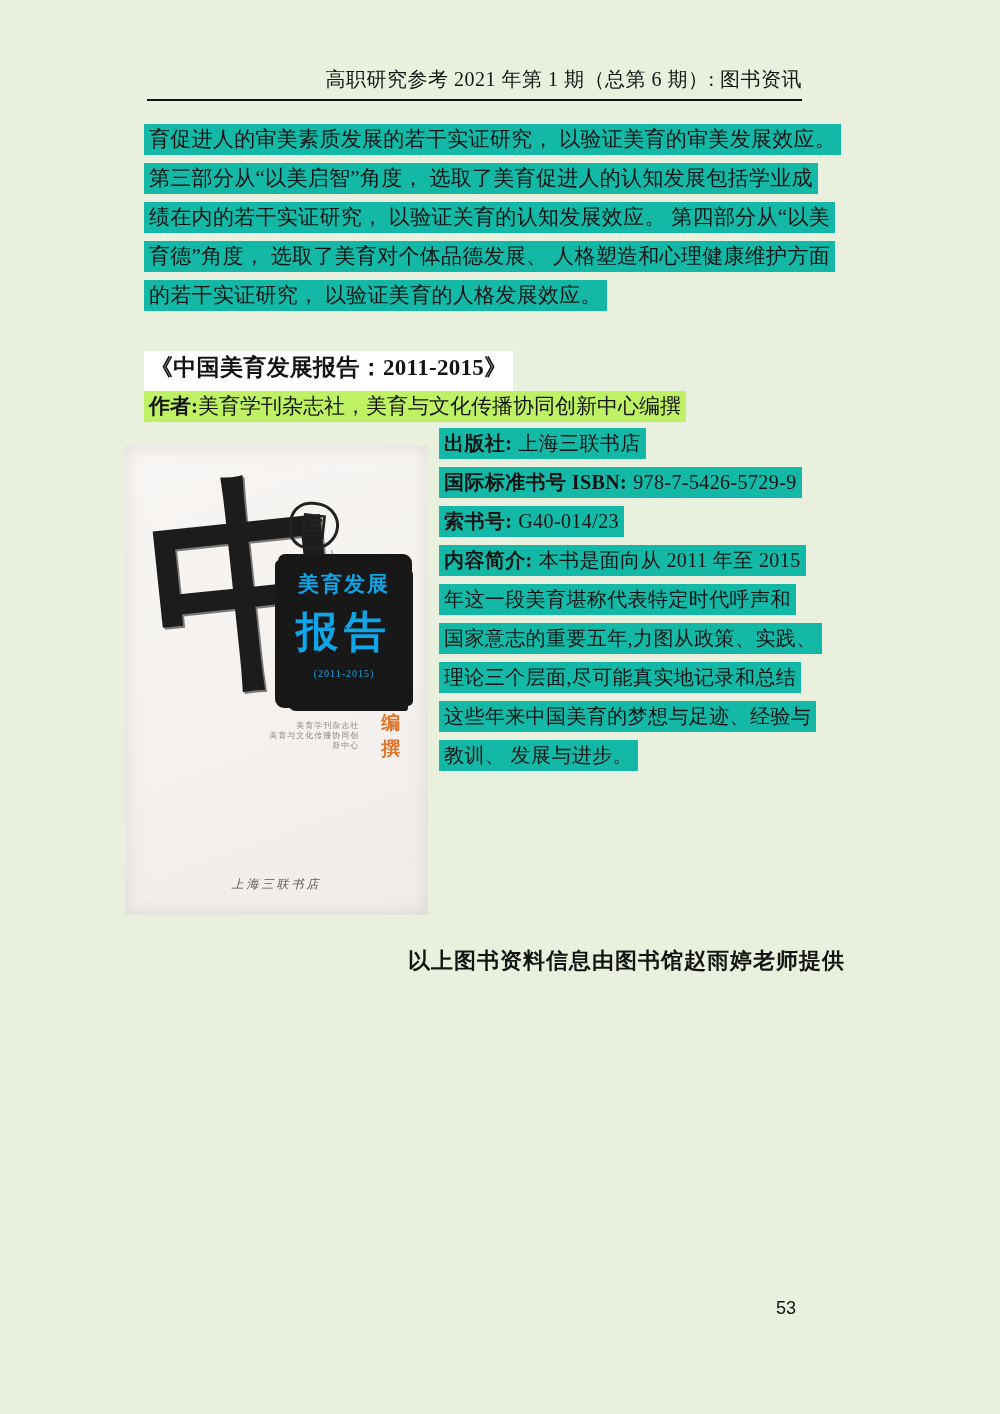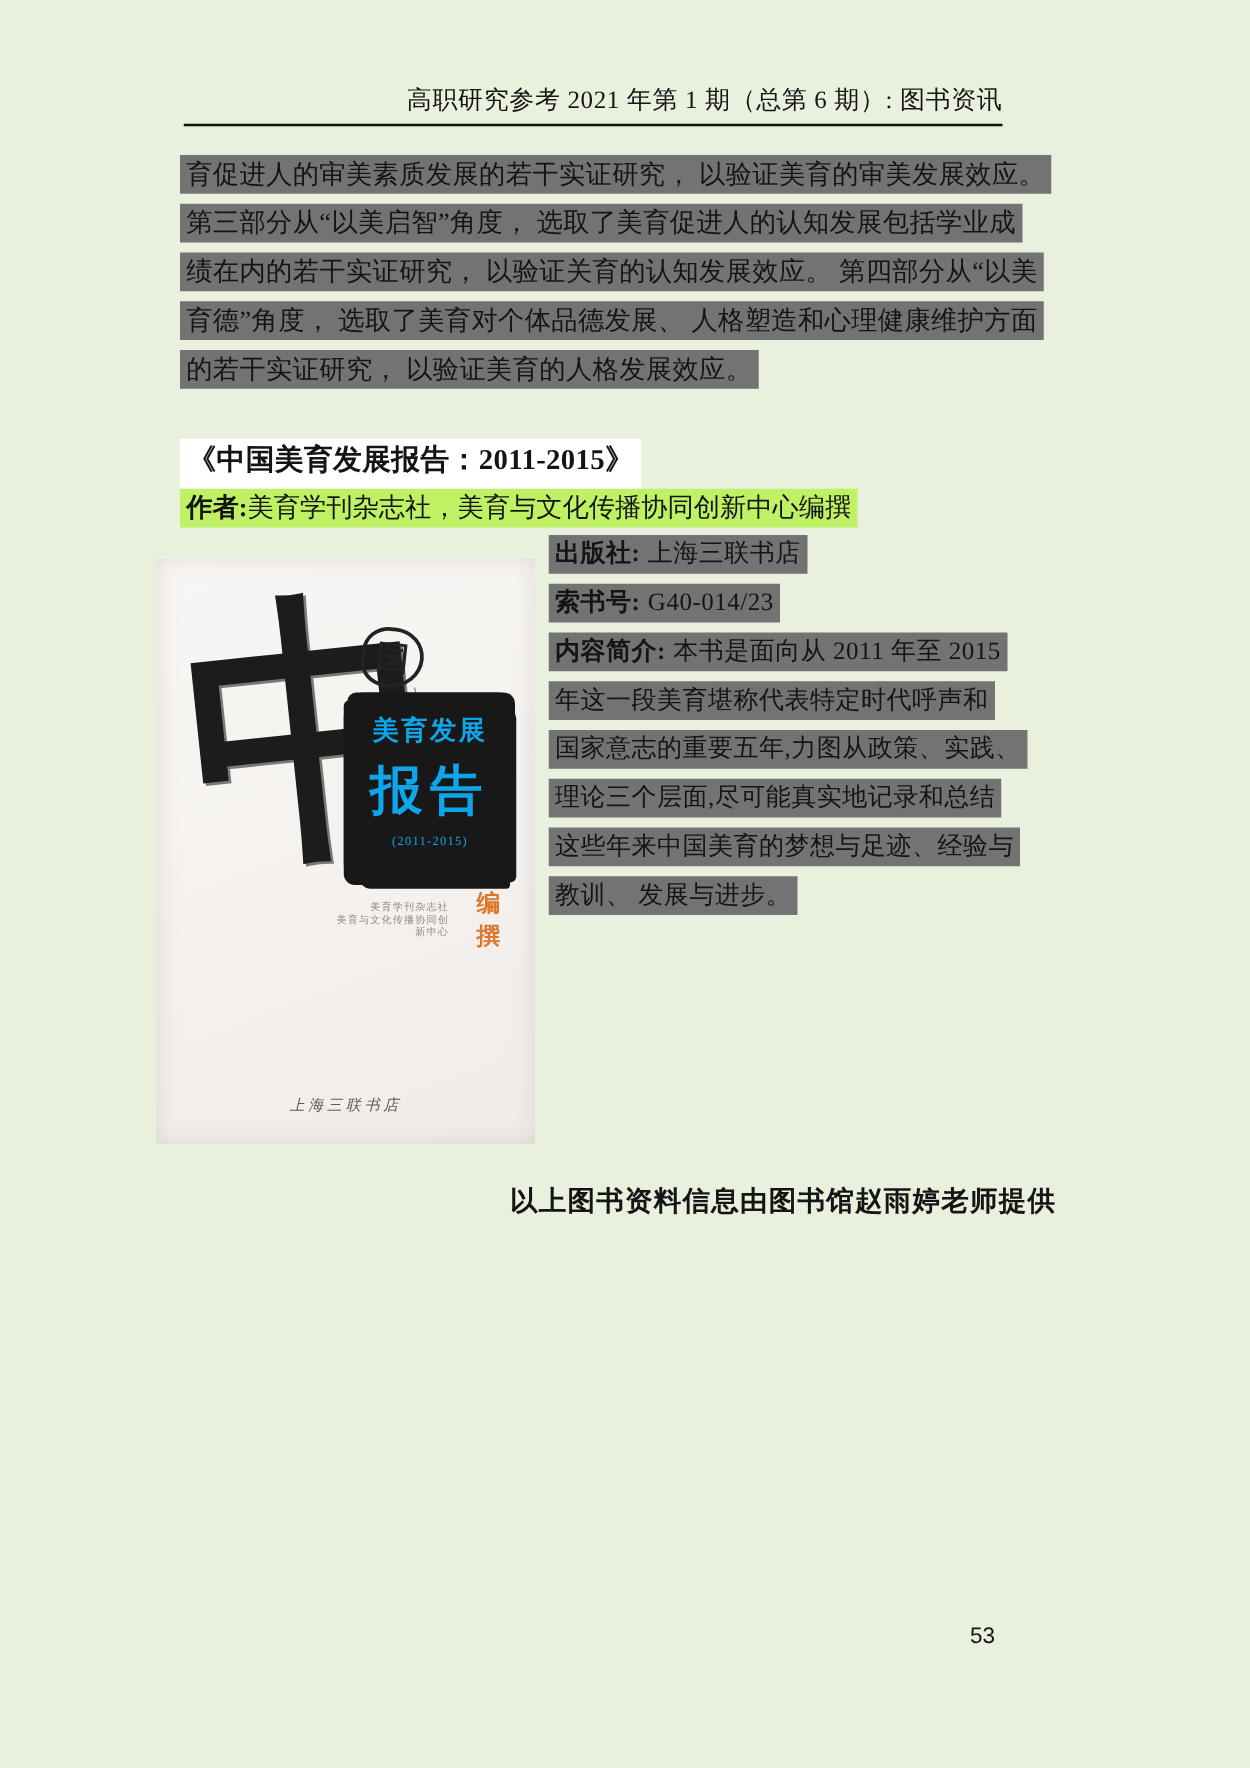--- a/index.html
+++ b/index.html
@@ -16,21 +16,21 @@
     font-size:20px;letter-spacing:.5px;white-space:nowrap;
   }
   .header-rule{
     position:absolute;left:147px;top:99px;width:655px;height:2px;background:#101010;
   }
   
   .hl-line{
     display:block;white-space:nowrap;margin-bottom:8px;
   }
   .hl-line > span{
-    display:inline-block;background:#737373;
+    display:inline-block;background:#14b8a6;
     height:31px;line-height:31px;padding:0 5px;
     font-size:21px;letter-spacing:.3px;
   }
   .intro{position:absolute;left:144px;top:124px;width:672px;}
   
   .book-title{position:absolute;left:144px;top:351px;}
   .book-title > span{
     display:inline-block;background:#fff;height:48px;line-height:33px;
     padding:0 6px;font-size:23px;font-weight:bold;letter-spacing:.3px;
   }
@@ -149,20 +149,23 @@
     <span class="credit-suffix" id="credit-suffix" style="color: rgb(224, 118, 44);">编撰</span>
   </div>
   <div class="publisher">上海三联书店</div>
 </div>
 
 <div class="info-col">
   <div class="hl-line">
     <span><span class="lbl">出版社:</span><span class="val">上海三联书店</span></span>
   </div>
   <div class="hl-line">
+    <span><span class="lbl">国际标准书号 ISBN:</span><span class="val">978-7-5426-5729-9</span></span>
+  </div>
+  <div class="hl-line">
     <span><span class="lbl">索书号:</span><span class="val">G40-014/23</span></span>
   </div>
   <div class="hl-line">
     <span><span class="lbl">内容简介:</span><span class="val">本书是面向从 2011 年至 2015</span></span>
   </div>
   <div class="hl-line"><span>年这一段美育堪称代表特定时代呼声和</span></div>
   <div class="hl-line"><span>国家意志的重要五年,力图从政策、实践、</span></div>
   <div class="hl-line"><span>理论三个层面,尽可能真实地记录和总结</span></div>
   <div class="hl-line"><span>这些年来中国美育的梦想与足迹、经验与</span></div>
   <div class="hl-line"><span>教训、 发展与进步。</span></div>

